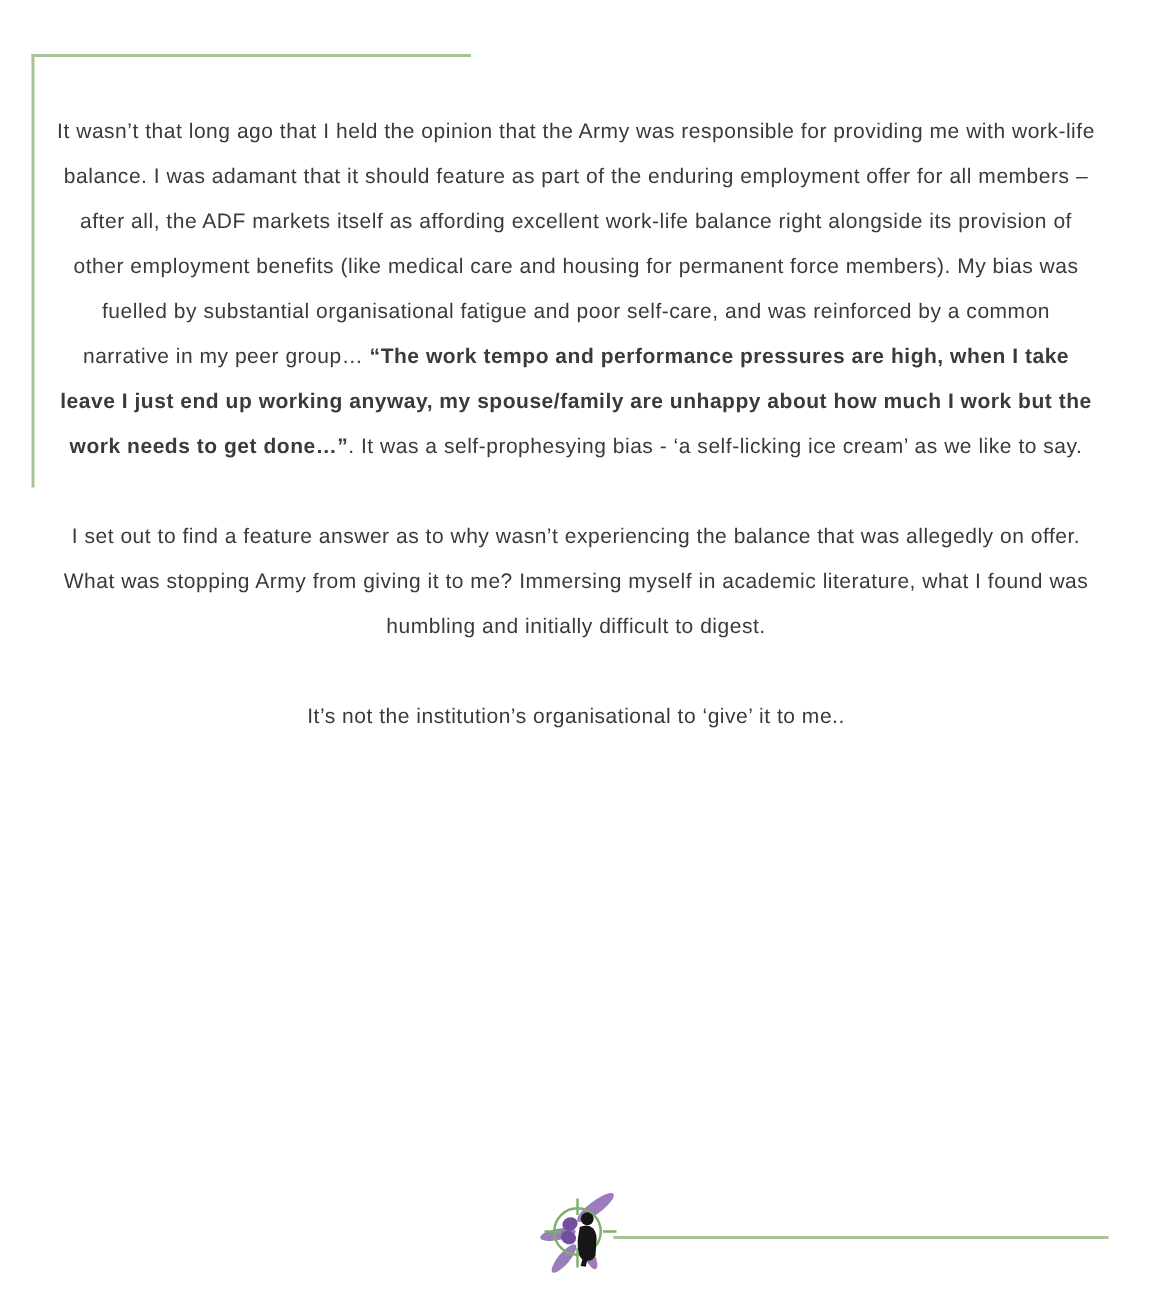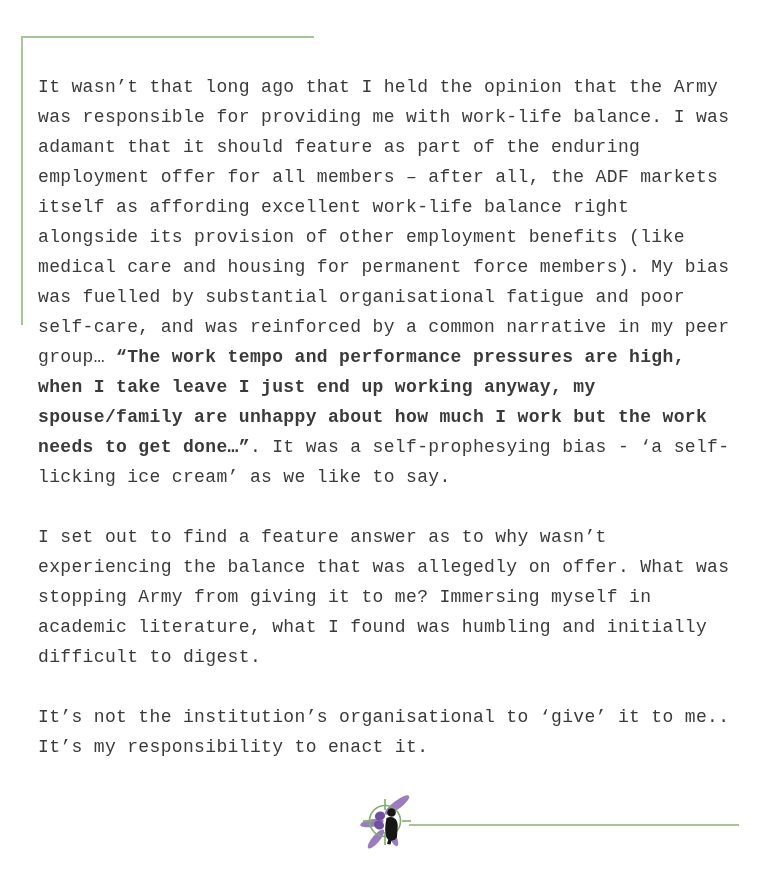--- a/index.html
+++ b/index.html
@@ -14,26 +14,26 @@
     position: absolute;
     left: 21px; top: 36px;
     width: 293px; height: 289px;
     border-top: 2px solid var(--accent-green, #a6c497);
     border-left: 2px solid var(--accent-green, #a6c497);
   }
   .content {
     position: absolute;
     left: 38px; top: 72px;
     width: 692px;
+    text-align: center;
     color: var(--text-color, #3a3a3a);
-    font-size: 18px;
+    font-size: 14px;
     line-height: 30px;
     letter-spacing: 0.35px;
     font-weight: 400;
-    font-family: Liberation Mono, monospace;
   }
   .content p { margin: 0 0 30px 0; }
   .content p:last-child { margin-bottom: 0; }
   .bold-quote { font-weight: 700; }
   .footer {
     position: absolute;
     left: 0; top: 789px;
     width: 768px; height: 66px;
   }
   .footer-logo {
@@ -51,21 +51,20 @@
 </head>
 <body>
 
 <div class="corner-border"></div>
 
 <div class="content">
   <p><span>It wasn’t that long ago that I held the opinion that the Army was responsible for providing me with work-life balance. I was adamant that it should feature as part of the enduring employment offer for all members – after all, the ADF markets itself as affording excellent work-life balance right alongside its provision of other employment benefits (like medical care and housing for permanent force members). My bias was fuelled by substantial organisational fatigue and poor self-care, and was reinforced by a common narrative in my peer group… </span><span class="bold-quote">“The work tempo and performance pressures are high, when I take leave I just end up working anyway, my spouse/family are unhappy about how much I work but the work needs to get done…”</span><span>. It was a self-prophesying bias - ‘a self-licking ice cream’ as we like to say.</span></p>
   <p>I set out to find a feature answer as to why wasn’t experiencing the balance that was allegedly on offer. What was stopping Army from giving it to me? Immersing myself in academic literature, what I found was humbling and initially difficult to digest.</p>
   <p>
     <span>It’s not the institution’s organisational to ‘give’ it to me..</span><br>
-    <span>It’s my responsibility to enact it.</span>
   </p>
 </div>
 
 <div class="footer">
   <svg class="footer-logo" viewBox="0 0 54 62" xmlns="http://www.w3.org/2000/svg">
 
     <g fill="#9b7dbd">
       <ellipse cx="38" cy="14" rx="15" ry="4.2" transform="rotate(-37 38 14)"></ellipse>
       <ellipse cx="13" cy="32" rx="12" ry="3.8" transform="rotate(170 13 32)"></ellipse>
       <ellipse cx="17" cy="48" rx="12" ry="3.8" transform="rotate(130 17 48)"></ellipse>

